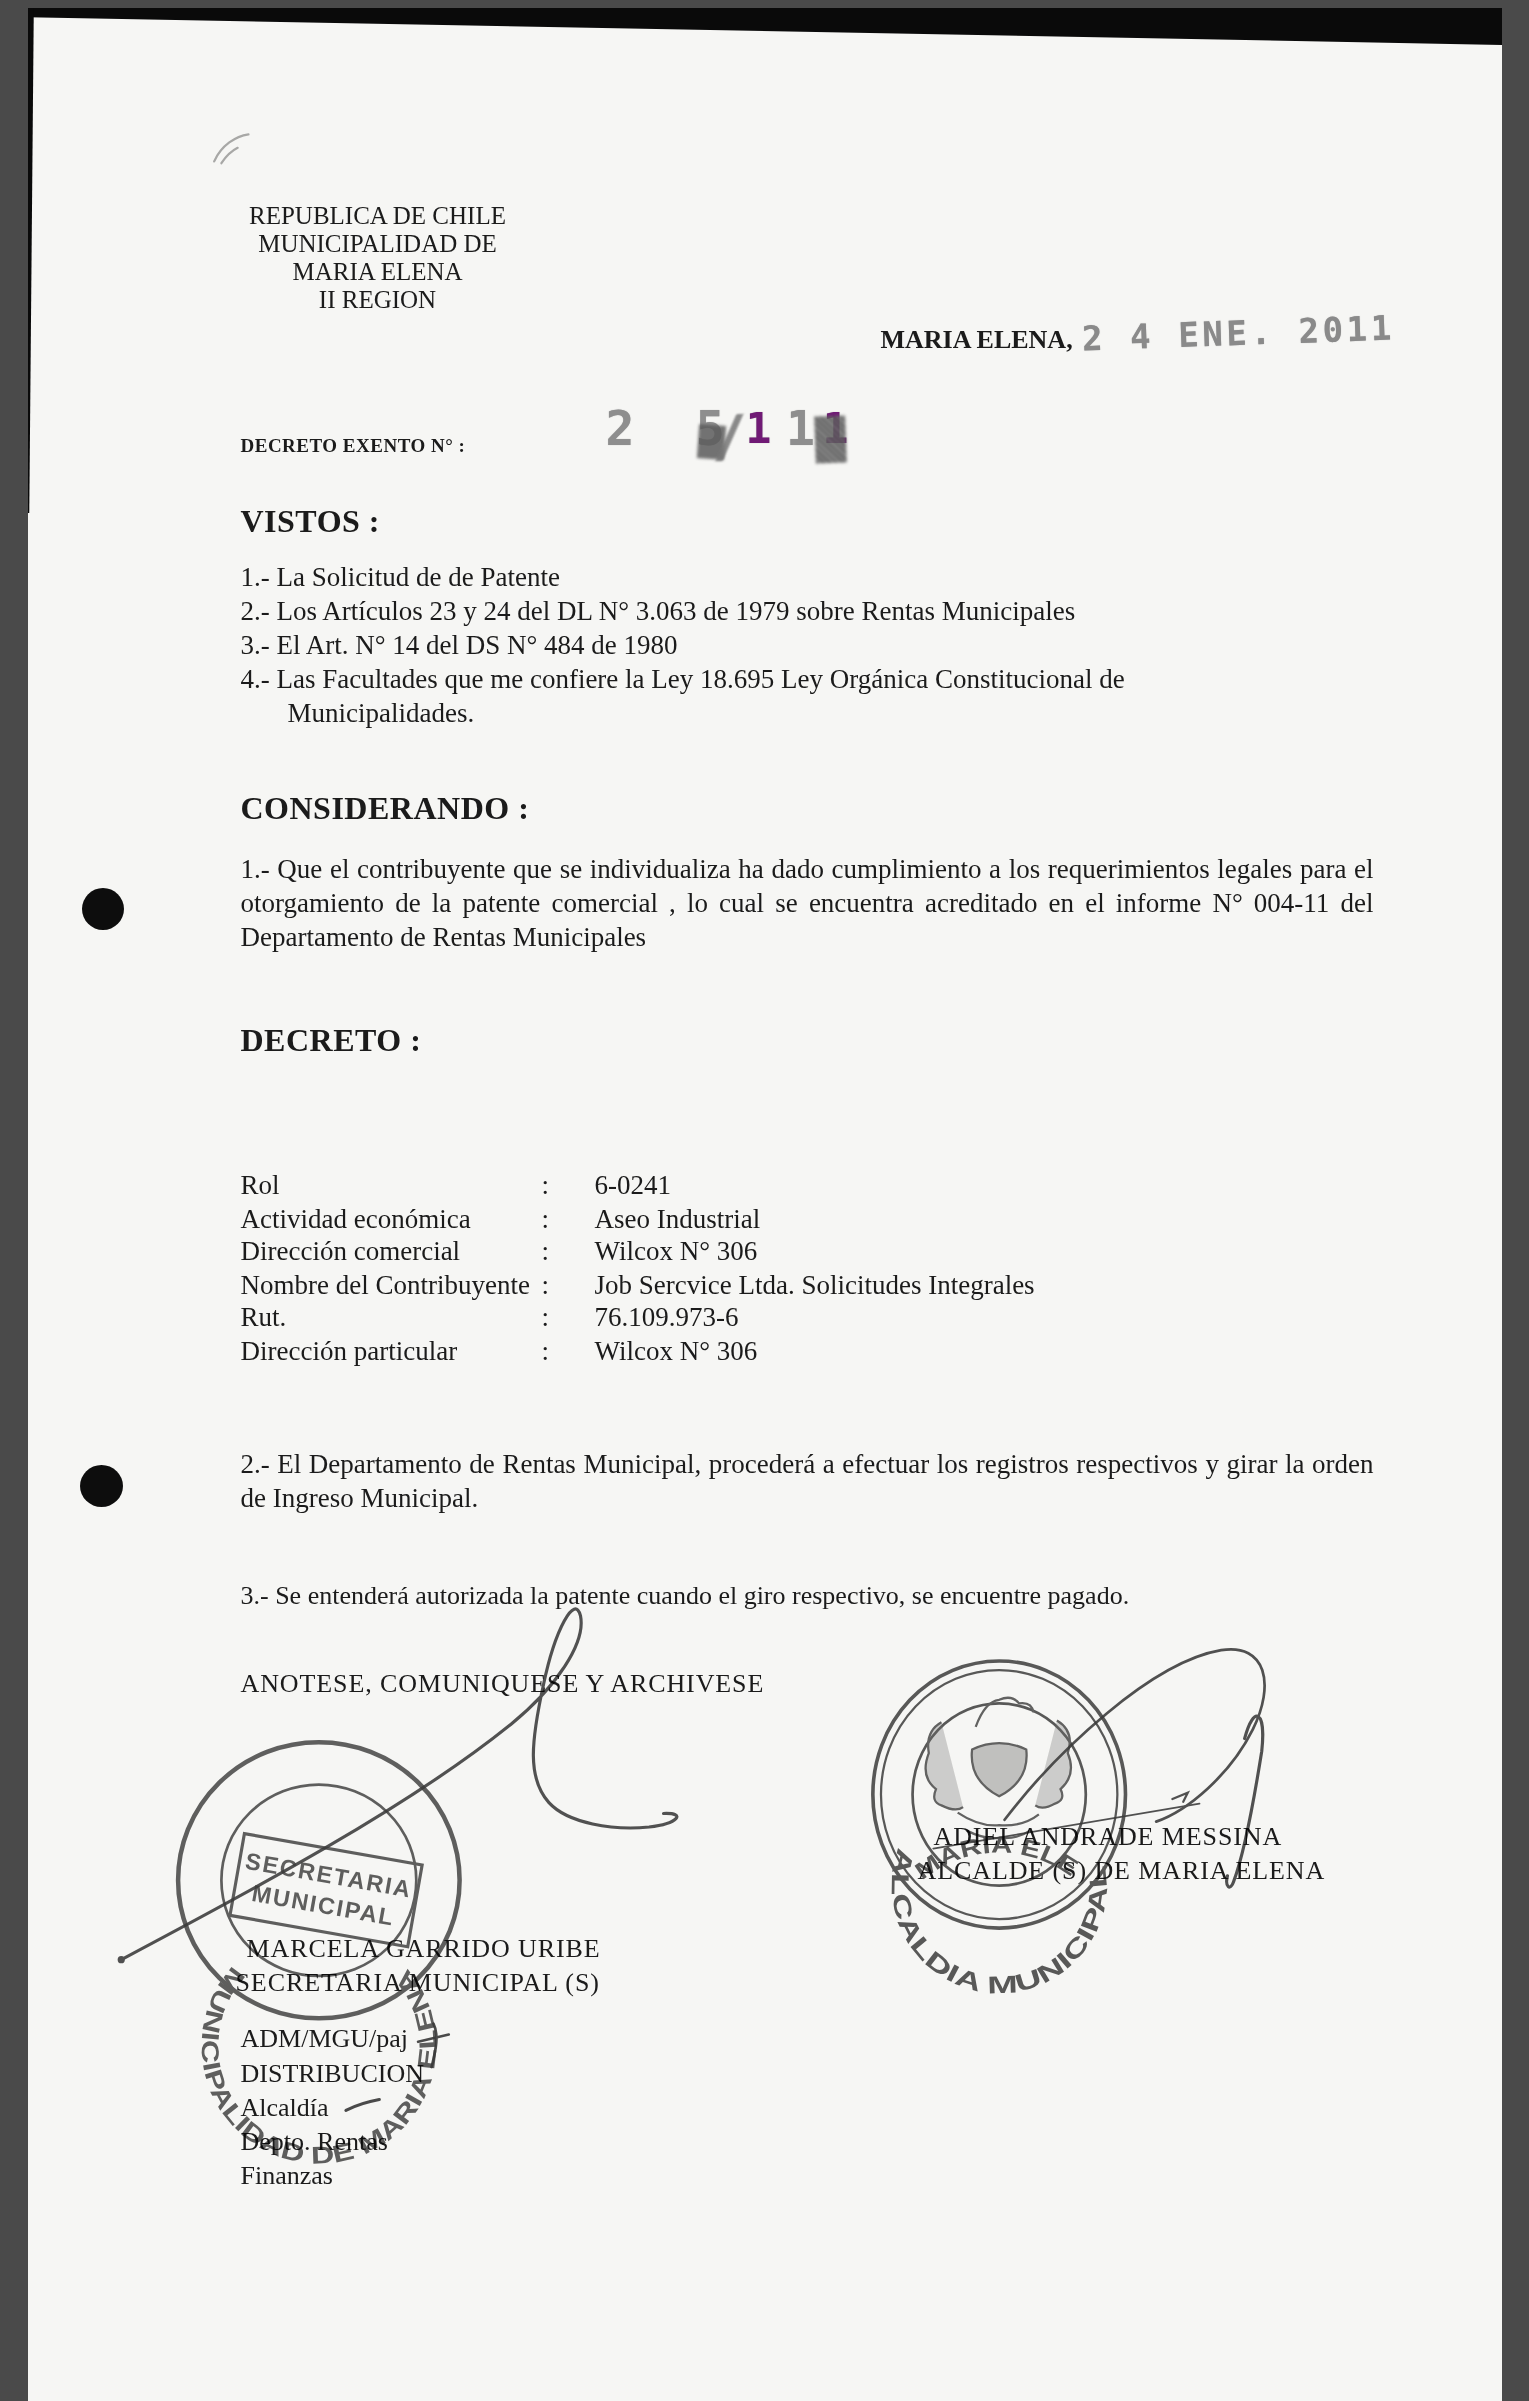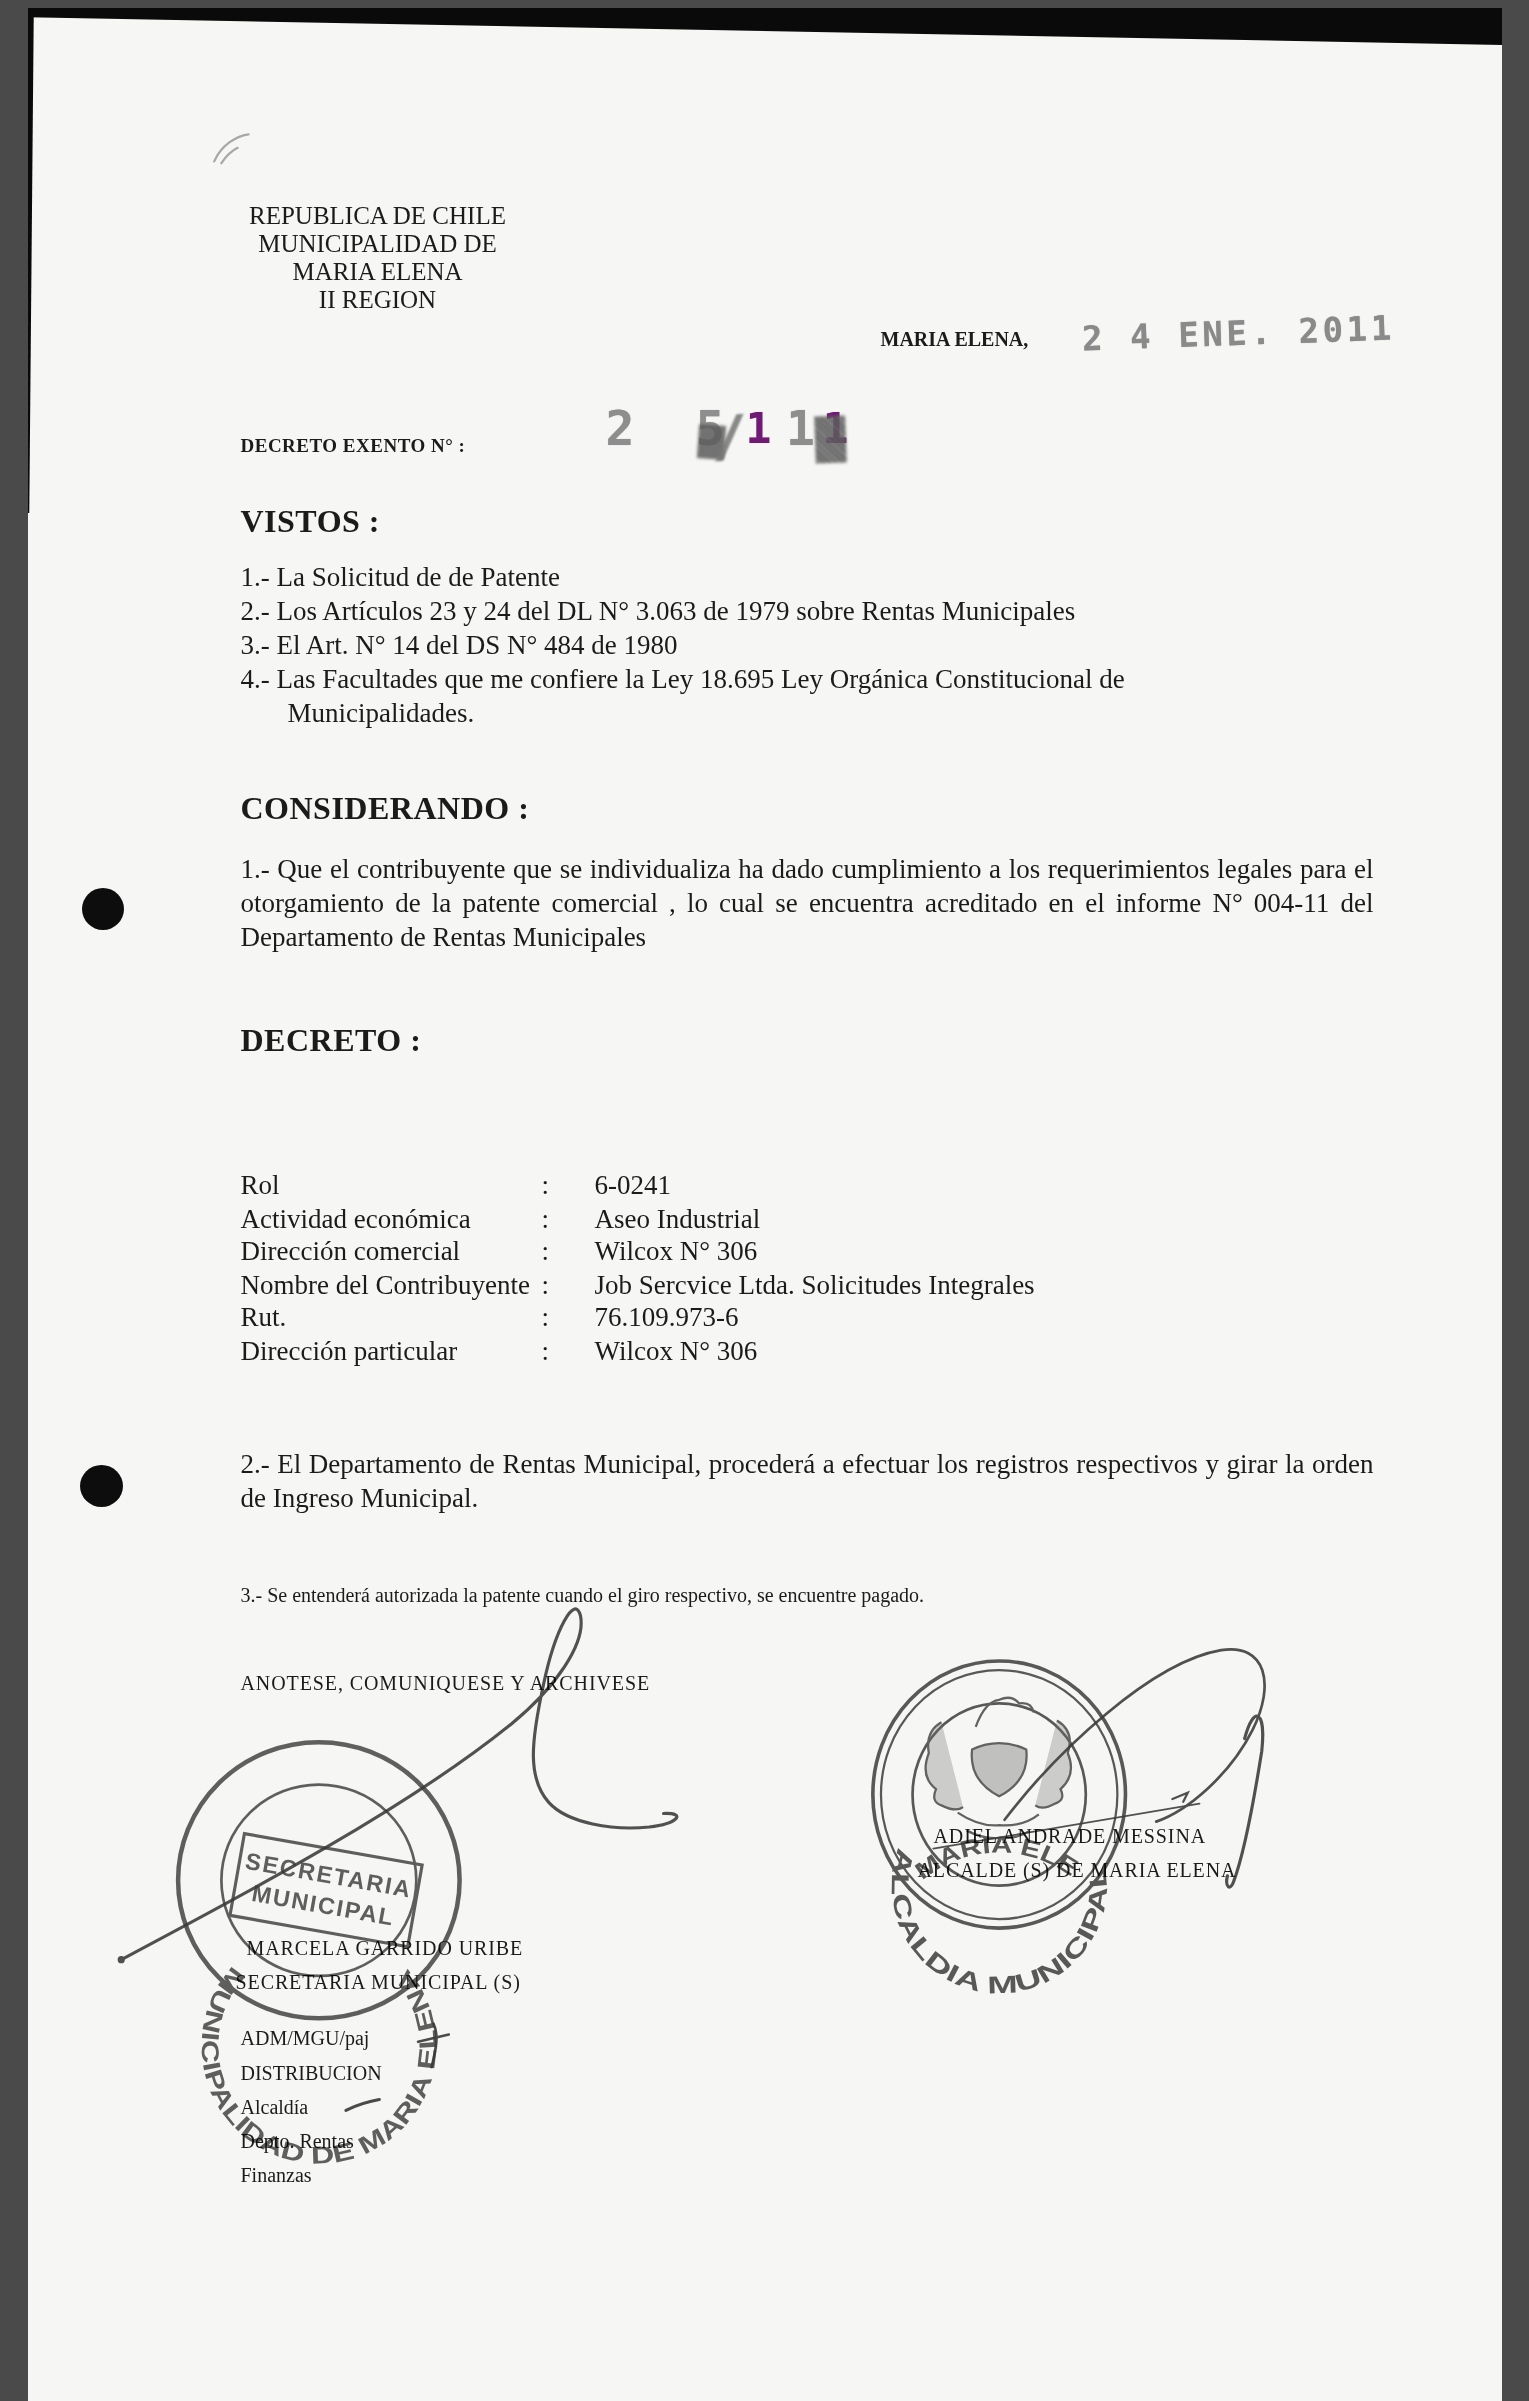--- a/index.html
+++ b/index.html
@@ -8,21 +8,21 @@
     background:#f6f6f4;overflow:hidden;
     font-family:"Liberation Serif", serif;color:#1b1b1b;
   }
   
   .edge{position:absolute;background:#0a0a0a;}
   .edge-top{left:0;top:0;width:1530px;height:38px;clip-path:polygon(0 0,100% 0,100% 100%,0 24%);}
   .edge-left{left:0;top:0;width:6.3px;height:505px;clip-path:polygon(0 0,100% 0,28% 100%,0 100%);}
   .edge-bottom{left:0;bottom:0;width:1530px;height:7.2px;clip-path:polygon(0 42%,100% 62%,100% 100%,0 100%);}
   .punch-dot{position:absolute;border-radius:50%;background:#0d0d0d;}
   
-  .t{position:absolute;font-size:20px;line-height:33px;white-space:nowrap;}
+  .t{position:absolute;font-size:26px;line-height:33px;white-space:nowrap;}
   .bold{font-weight:bold;}
   .heading{font-weight:bold;font-size:32px;letter-spacing:0.5px;}
   .para{position:absolute;font-size:27px;line-height:34px;text-align:justify;white-space:normal;}
   .header-block{position:absolute;left:210px;top:194px;width:280px;text-align:center;
     font-size:25px;line-height:28px;}
   
   .detail-row{position:absolute;left:213px;height:33px;font-size:27px;white-space:nowrap;}
   .detail-label{position:absolute;left:0;top:0;}
   .detail-colon{position:absolute;left:301px;top:0;}
   .detail-value{position:absolute;left:354px;top:0;}

